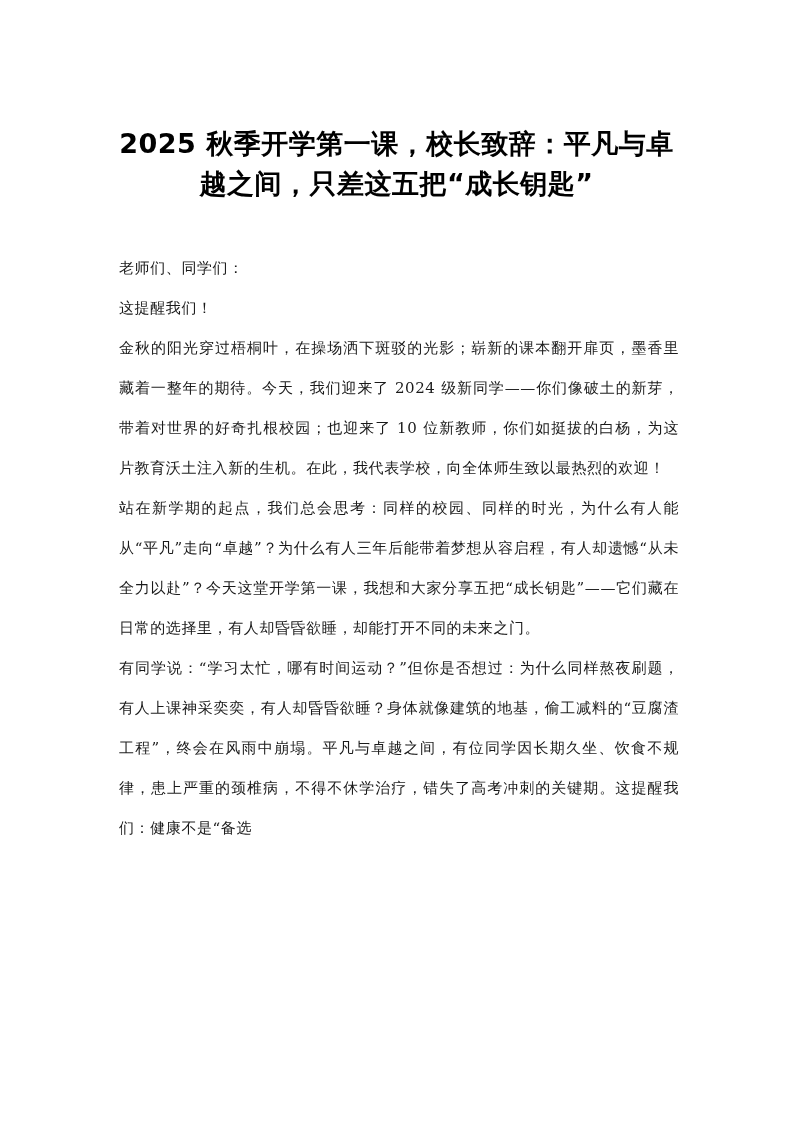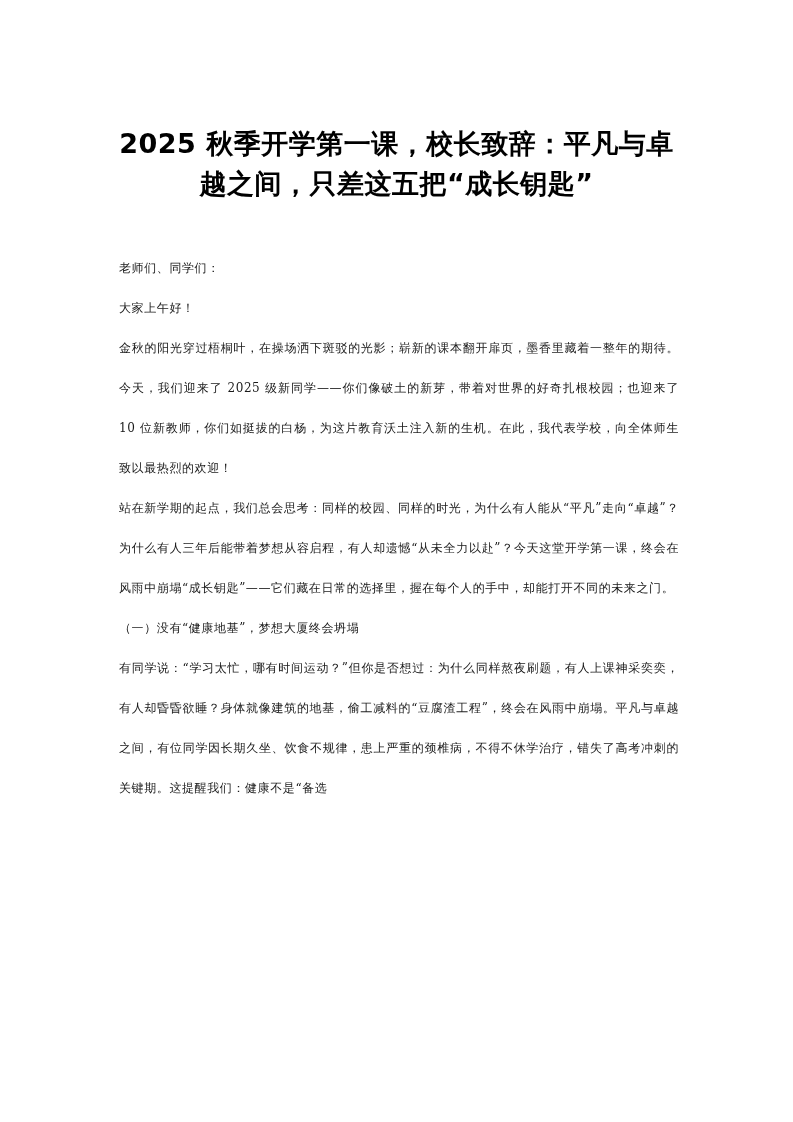--- a/index.html
+++ b/index.html
@@ -3,29 +3,28 @@
 <meta charset="utf-8">
 <style>
   html, body { margin: 0; padding: 0; background: #ffffff; }
   body { width: 793px; height: 1122px; position: relative; overflow: hidden;
          font-family: "DejaVu Serif", "Liberation Serif", serif; color: #111; }
   .page { position: absolute; left: 0; top: 0; width: 793px; height: 1115px; background: #fff; }
   .title { position: absolute; left: 110px; top: 124px; width: 573px; text-align: center;
            font-family: "DejaVu Sans", "Liberation Sans", sans-serif; font-weight: bold;
            font-size: 27px; line-height: 40px; color: #000; letter-spacing: 0.5px; }
   .body { position: absolute; left: 119px; top: 248px; width: 560px; }
-  .p { font-size: 12px; line-height: 40px; margin: 0; text-align: justify;
+  .p { font-size: 15px; line-height: 40px; margin: 0; text-align: justify;
        text-align-last: left; letter-spacing: 0.6px; color: #1a1a1a; }
 </style>
 </head>
 <body>
 
 <div class="page">
   <div class="title">2025 秋季开学第一课，校长致辞：平凡与卓越之间，只差这五把“成长钥匙”</div>
   <div class="body">
     <p class="p">老师们、同学们：</p>
-    <p class="p">大家上午好！</p>
-    <p class="p">金秋的阳光穿过梧桐叶，在操场洒下斑驳的光影；崭新的课本翻开扉页，墨香里藏着一整年的期待。今天，我们迎来了 2025 级新同学——你们像破土的新芽，带着对世界的好奇扎根校园；也迎来了 10 位新教师，你们如挺拔的白杨，为这片教育沃土注入新的生机。在此，我代表学校，向全体师生致以最热烈的欢迎！</p>
-    <p class="p">站在新学期的起点，我们总会思考：同样的校园、同样的时光，为什么有人能从“平凡”走向“卓越”？为什么有人三年后能带着梦想从容启程，有人却遗憾“从未全力以赴”？今天这堂开学第一课，终会在风雨中崩塌“成长钥匙”——它们藏在日常的选择里，握在每个人的手中，却能打开不同的未来之门。</p>
-    <p class="p">（一）没有“健康地基”，梦想大厦终会坍塌</p>
+    <p class="p">这提醒我们！</p>
+    <p class="p">金秋的阳光穿过梧桐叶，在操场洒下斑驳的光影；崭新的课本翻开扉页，墨香里藏着一整年的期待。今天，我们迎来了 2024 级新同学——你们像破土的新芽，带着对世界的好奇扎根校园；也迎来了 10 位新教师，你们如挺拔的白杨，为这片教育沃土注入新的生机。在此，我代表学校，向全体师生致以最热烈的欢迎！</p>
+    <p class="p">站在新学期的起点，我们总会思考：同样的校园、同样的时光，为什么有人能从“平凡”走向“卓越”？为什么有人三年后能带着梦想从容启程，有人却遗憾“从未全力以赴”？今天这堂开学第一课，我想和大家分享五把“成长钥匙”——它们藏在日常的选择里，有人却昏昏欲睡，却能打开不同的未来之门。</p>
     <p class="p">有同学说：“学习太忙，哪有时间运动？”但你是否想过：为什么同样熬夜刷题，有人上课神采奕奕，有人却昏昏欲睡？身体就像建筑的地基，偷工减料的“豆腐渣工程”，终会在风雨中崩塌。平凡与卓越之间，有位同学因长期久坐、饮食不规律，患上严重的颈椎病，不得不休学治疗，错失了高考冲刺的关键期。这提醒我们：健康不是“备选</p>
   </div>
 </div>
 
 </body></html>

